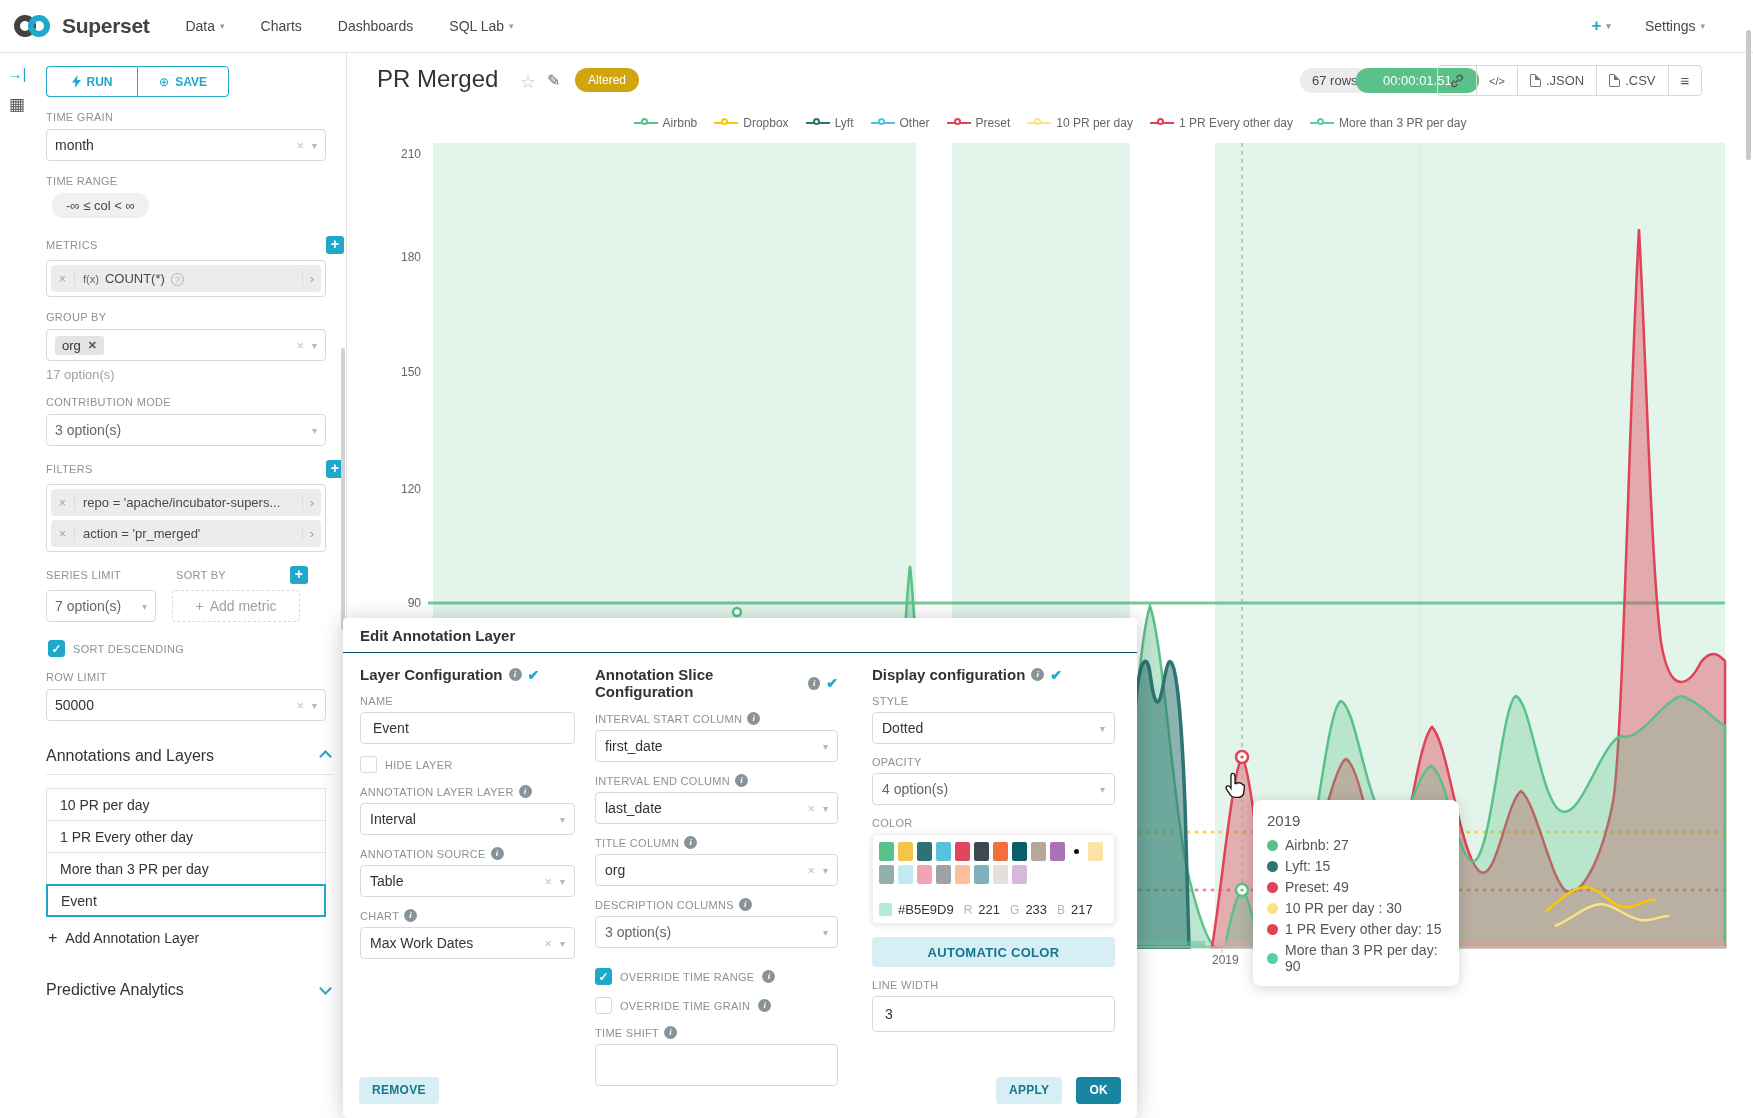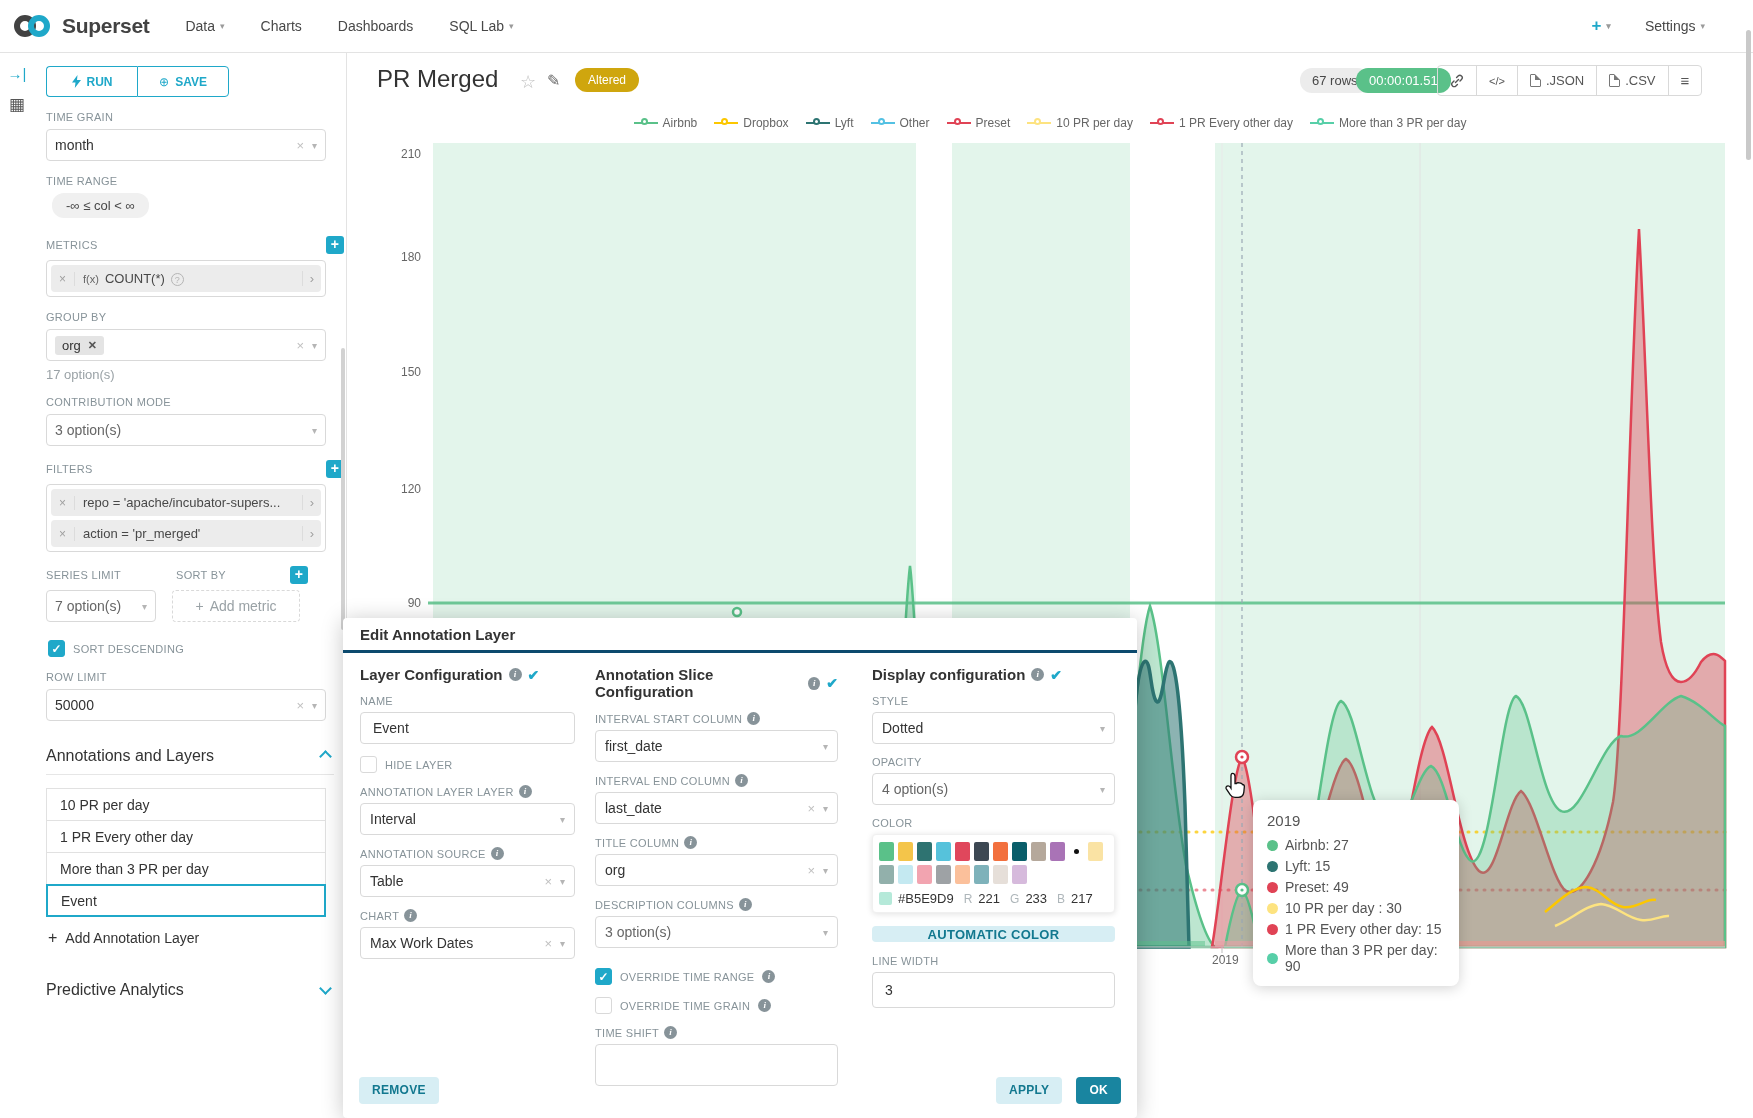--- a/index.html
+++ b/index.html
@@ -81,21 +81,21 @@
   
   #main-header { position:absolute; left:347px; top:53px; width:1406px; height:52px; background:#fff; z-index:20; }
   .chart-title { position:absolute; left:30px; top:12px; font-size:24px; color:#333; }
   .star { position:absolute; left:173px; top:18px; color:#c0c0c0; font-size:18px; cursor:pointer; }
   .editic { position:absolute; left:200px; top:18px; color:#666; font-size:16px; cursor:pointer; }
   .altered { position:absolute; left:228px; top:15px; background:#cfa60e; color:#fff; font-size:12px;
     border-radius:12px; padding:5px 13px; cursor:pointer; }
   .rows-pill { position:absolute; left:953px; top:15px; background:#ececec; border-radius:12px;
     padding:5px 12px; font-size:13px; color:#484848; }
   .timer-pill { position:absolute; left:1009px; top:15px; background:#5AC189; border-radius:12px;
-    padding:5px 13px; font-size:13px; color:#fff; }
+    padding:5px 27px; font-size:13px; color:#fff; }
   .btn-group { position:absolute; left:1090px; top:12px; height:31px; border:1px solid #d9d9d9;
     border-radius:4px; display:flex; align-items:stretch; }
   .bg-item { display:flex; align-items:center; padding:0 12px; font-size:13px; color:#555;
     border-right:1px solid #d9d9d9; cursor:pointer; gap:5px; }
   .bg-item:last-child { border-right:none; }
   .doc { display:inline-block; width:11px; height:13px; border:1px solid #777; border-radius:1px; position:relative; }
   .doc:before { content:""; position:absolute; right:-1px; top:-1px; border:3px solid #fff;
     border-left-color:#777; border-bottom-color:#777; width:0; height:0; }
 
   
@@ -118,21 +118,21 @@
   .tt-title { font-size:15px; color:#555; margin-bottom:8px; }
   .tt-row { display:flex; align-items:center; gap:7px; font-size:14px; color:#555; margin-top:5px; }
   .tt-dot { width:11px; height:11px; border-radius:50%; flex:none; }
 
   
   #hand { position:absolute; left:1224px; top:772px; z-index:26; }
 
   
   #dialog { position:absolute; left:343px; top:618px; width:794px; height:500px; background:#fff;
     border-radius:4px; box-shadow:0 2px 22px rgba(0,0,0,.22); z-index:35; }
-  .dlg-header { height:35px; border-bottom:3px solid #0c4a6e; display:flex; align-items:center;
+  .dlg-header { height:35px; border-bottom:1px solid #0c4a6e; display:flex; align-items:center;
     padding-left:17px; font-size:15px; font-weight:bold; color:#333; }
   .col { position:absolute; top:35px; }
   .col1 { left:17px; width:215px; }
   .col2 { left:252px; width:243px; }
   .col3 { left:529px; width:243px; }
   .col-title { display:flex; align-items:center; gap:6px; font-size:15px; font-weight:bold;
     color:#333; margin-top:13px; }
   .info-i { display:inline-block; width:13px; height:13px; background:#879399; border-radius:50%;
     color:#fff; font-size:9px; font-weight:bold; text-align:center; line-height:13px;
     font-family:"Liberation Serif", serif; font-style:italic; }
@@ -142,24 +142,24 @@
   .dsel { position:relative; width:100%; height:32px; border:1px solid #d9d9d9; border-radius:4px;
     display:flex; align-items:center; padding:0 9px; font-size:14px; color:#333; cursor:pointer; background:#fff; }
   .dinput { width:100%; height:32px; border:1px solid #d9d9d9; border-radius:4px; padding:0 12px;
     font-size:14px; color:#333; font-family:"Liberation Sans", sans-serif; }
   .dcb-row { display:flex; align-items:center; gap:8px; margin-top:12px; cursor:pointer; }
   .palette { width:100%; border:1px solid #f0f0f0; border-radius:4px; box-shadow:0 1px 6px rgba(0,0,0,.12);
     padding:7px 6px 6px 6px; margin-top:2px; background:#fff; }
   .sw-row { display:flex; gap:4px; margin-bottom:4px; }
   .sw { width:15px; height:19px; border-radius:2px; position:relative; cursor:pointer; }
   .sw .seldot { position:absolute; left:5px; top:7px; width:5px; height:5px; border-radius:50%; background:#111; }
-  .hex-row { display:flex; align-items:center; gap:6px; margin-top:7px; font-size:13px; color:#333; }
+  .hex-row { display:flex; align-items:center; gap:6px; margin-top:18px; font-size:13px; color:#333; }
   .hex-sw { width:13px; height:13px; border-radius:2px; }
   .rgb-l { color:#aeb6ba; font-size:12px; margin-left:4px; }
-  .auto-btn { width:100%; height:16px; background:#d7eef4; color:#12788f; border:none; border-radius:4px;
+  .auto-btn { width:100%; height:30px; background:#d7eef4; color:#12788f; border:none; border-radius:4px;
     font-weight:bold; font-size:13px; letter-spacing:.3px; margin-top:13px; cursor:pointer;
     font-family:"Liberation Sans", sans-serif; }
   .dlg-footer { position:absolute; left:0; bottom:0; width:100%; height:56px; display:flex;
     align-items:center; padding:0 16px; }
   .ft-btn { height:27px; border:none; border-radius:4px; font-weight:bold; font-size:12px;
     padding:0 13px; cursor:pointer; letter-spacing:.3px; font-family:"Liberation Sans", sans-serif; }
   .ft-light { background:#d7eef4; color:#12788f; }
   .ft-solid { background:#1985a0; color:#fff; }
 
   .win-scroll { position:absolute; right:2px; top:30px; width:5px; height:130px; background:#c9c9c9;

